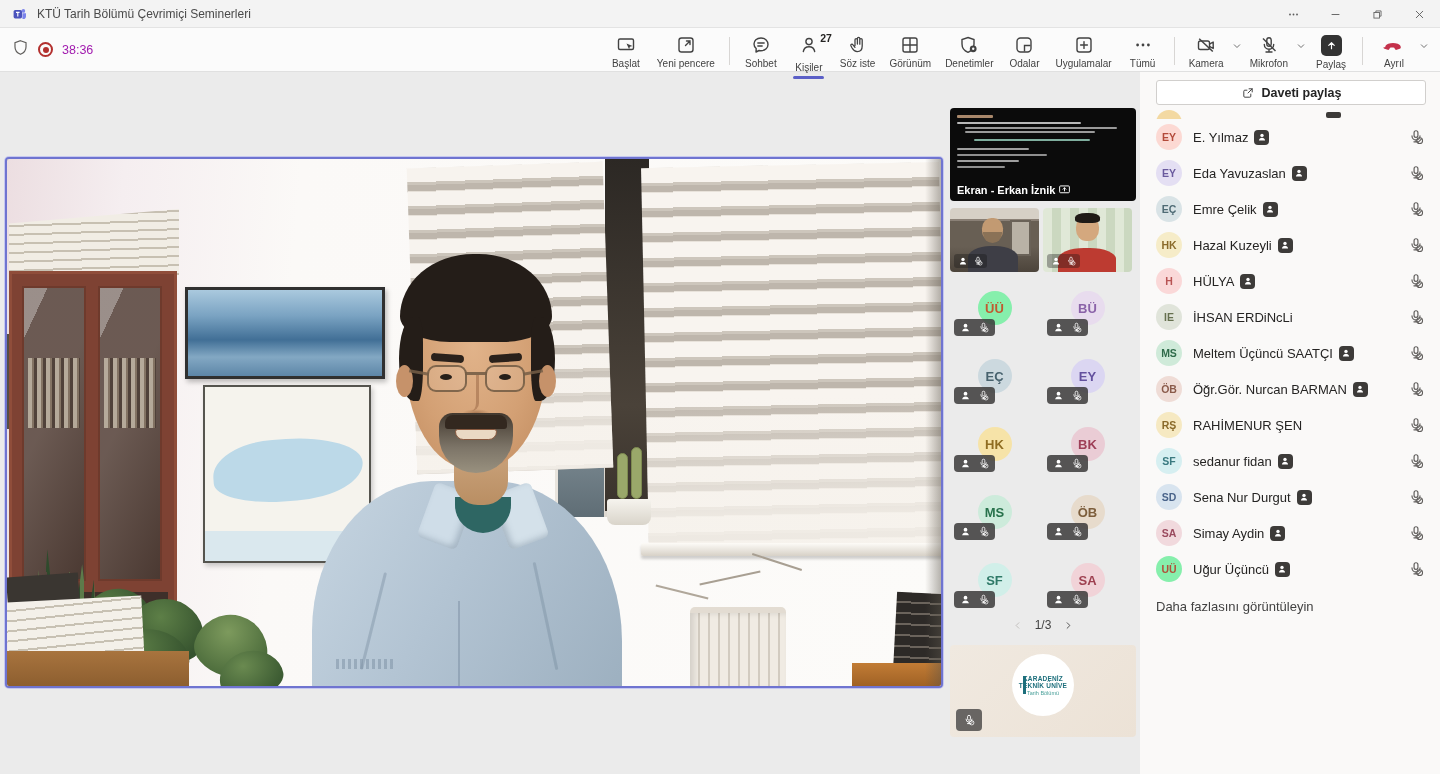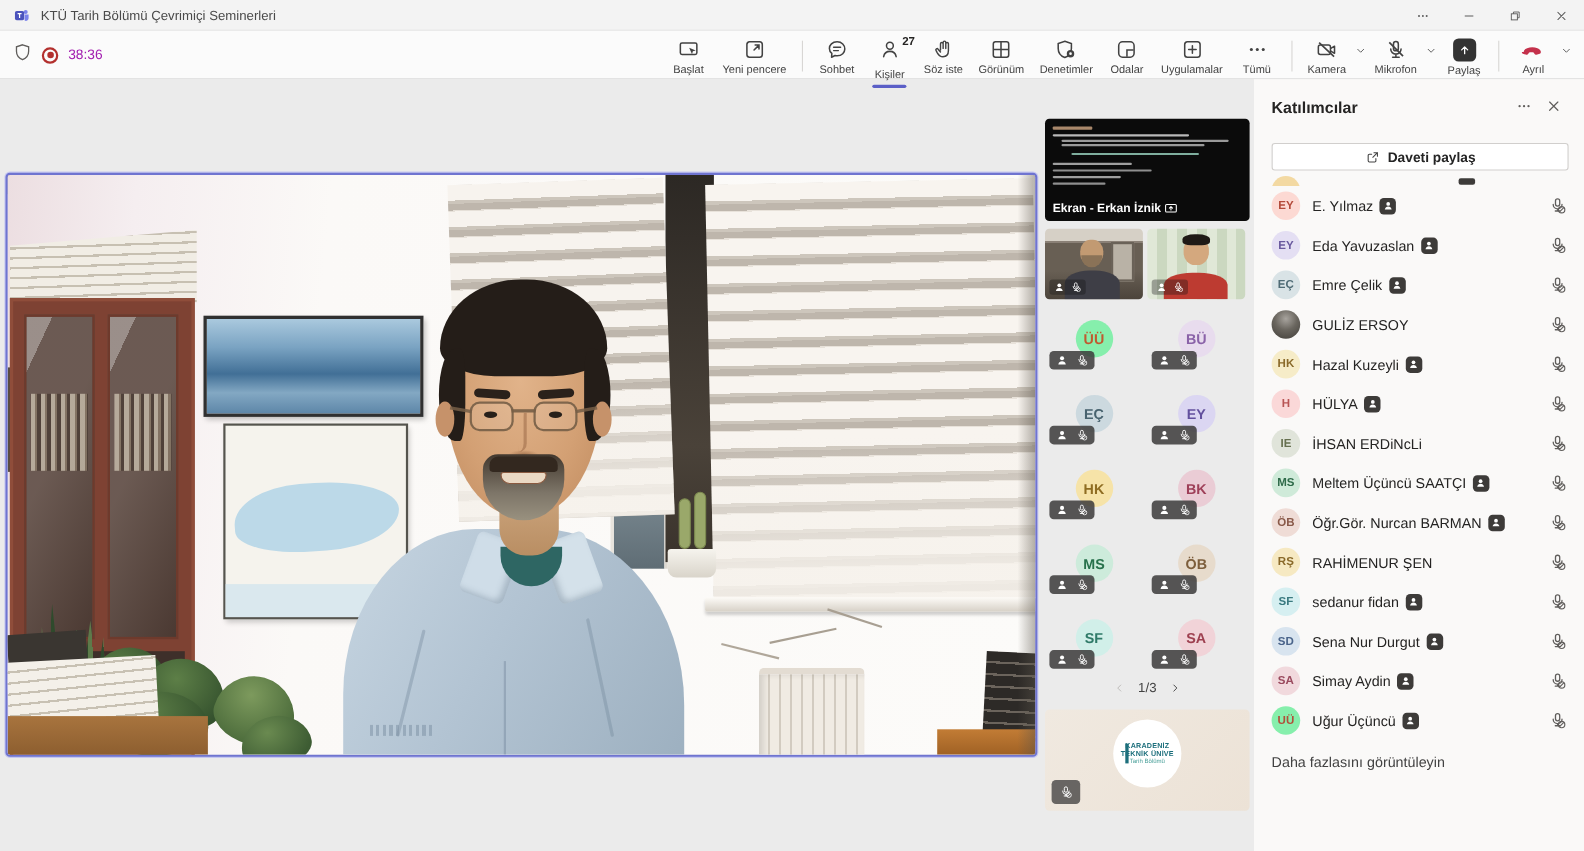--- a/index.html
+++ b/index.html
@@ -712,29 +712,20 @@
       <span class="logo-l3">Tarih Bölümü</span>
     </div>
     <div class="logo-ovl">
       <svg>
           <use href="#i-micproh"></use>
         </svg>
     </div>
   </div>
 
   <div class="panel">
-    <div class="p-head">
-      <span class="p-title">Katılımcılar</span>
-      <span class="hbtn"><svg>
-            <use href="#i-dots"></use>
-          </svg></span>
-      <span class="hbtn"><svg>
-            <use href="#i-close"></use>
-          </svg></span>
-    </div>
     <div class="p-invite">
       <svg>
           <use href="#i-invite"></use>
         </svg>
       <span>Daveti paylaş</span>
     </div>
     <div class="p-partial">
       <span class="pa"></span>
       <span class="pb"></span>
     </div>
@@ -769,27 +760,20 @@
         <span class="pbadge">
             <svg>
               <use href="#i-personf"></use>
             </svg>
           </span>
         <span class="pmic"><svg>
               <use href="#i-micproh"></use>
             </svg></span>
       </div>
       <div class="prow">
-        <span class="pav" style="background:radial-gradient(circle at 50% 30%,#a8a49e 0%,#6a665f 45%,#403d38 100%)"></span>
-        <span class="pname">GULİZ ERSOY</span>
-        <span class="pmic"><svg>
-              <use href="#i-micproh"></use>
-            </svg></span>
-      </div>
-      <div class="prow">
         <span class="pav" style="background:#f6ecc8;color:#8a6a2a">HK</span>
         <span class="pname">Hazal Kuzeyli</span>
         <span class="pbadge">
             <svg>
               <use href="#i-personf"></use>
             </svg>
           </span>
         <span class="pmic"><svg>
               <use href="#i-micproh"></use>
             </svg></span>

